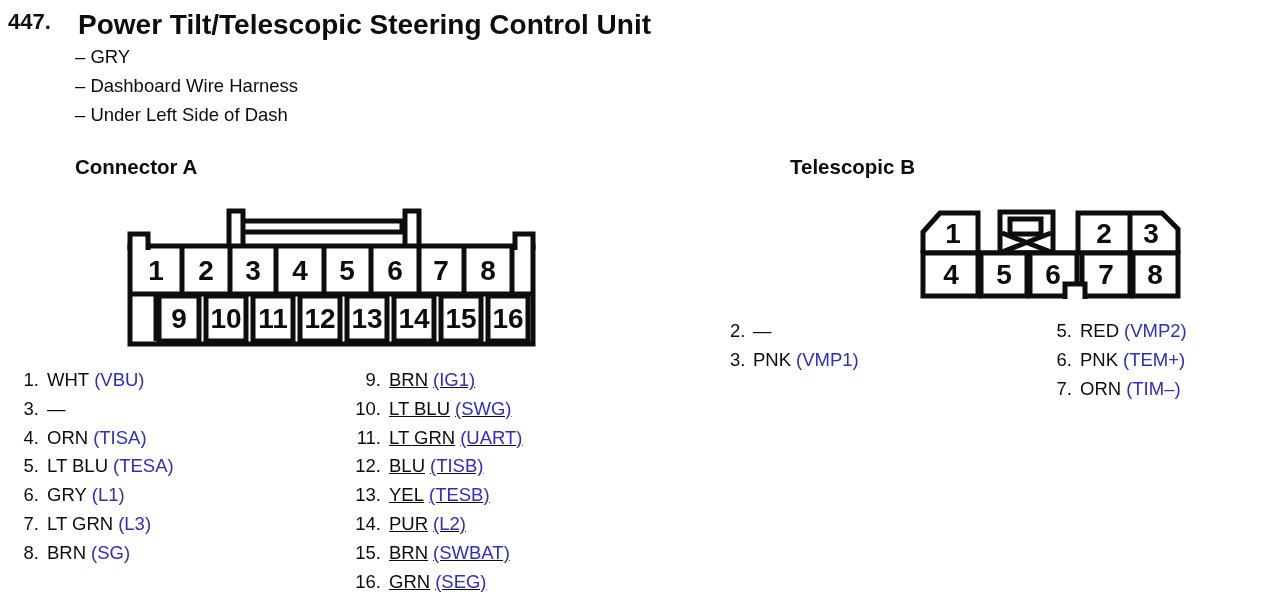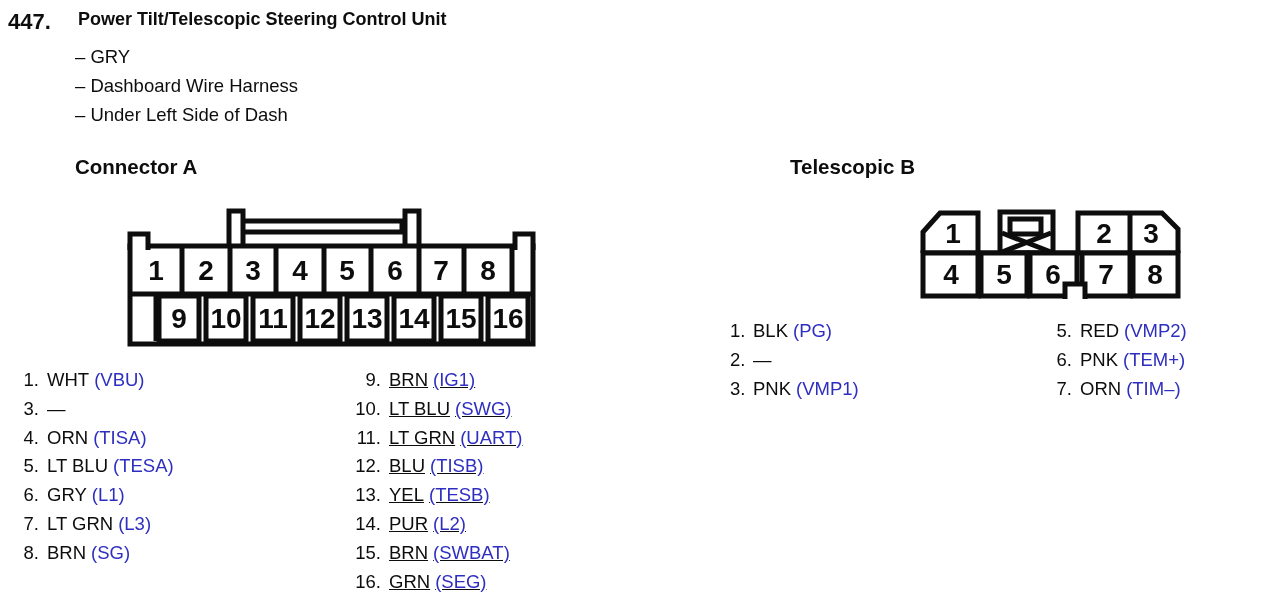--- a/index.html
+++ b/index.html
@@ -4,21 +4,21 @@
 <style>
   :root { --ink:#0d0d0d; --signal-blue:#2e2ec0; }
   html,body { margin:0; padding:0; }
   body {
     width:1262px; height:606px; position:relative; overflow:hidden;
     background:#ffffff; color:var(--ink);
     font-family:"Liberation Sans", sans-serif;
   }
   .abs { position:absolute; }
   .hdr-num  { left:8px; top:9px; font-size:22px; font-weight:bold; }
-  .hdr-title{ left:78px; top:9px; font-size:18px; font-weight:bold; }
+  .hdr-title{ left:78px; top:9px; font-size:28px; font-weight:bold; }
   .details  { left:75px; top:42px; font-size:18.5px; line-height:29px; }
   .conn-head{ font-size:20.5px; font-weight:bold;text-align:center; }
   .conn-head.a { left:75px;  top:155px; }
   .conn-head.b { left:790px; top:155px; }
   .diag.a { left:127px; top:207px; }
   .diag.b { left:920px; top:207px; }
   .diag path, .diag rect, .diag line { stroke:var(--ink); stroke-width:5; fill:none; }
   .diag .f { fill:#ffffff; }
   .diag text {
     font-family:"Liberation Sans", sans-serif; font-weight:bold; font-size:28px;
@@ -147,21 +147,20 @@
   <div class="row"><span class="num">10.</span><span class="wcolor">LT BLU</span><span class="wsignal">(SWG)</span></div>
   <div class="row"><span class="num">11.</span><span class="wcolor">LT GRN</span><span class="wsignal">(UART)</span></div>
   <div class="row"><span class="num">12.</span><span class="wcolor">BLU</span><span class="wsignal">(TISB)</span></div>
   <div class="row"><span class="num">13.</span><span class="wcolor">YEL</span><span class="wsignal">(TESB)</span></div>
   <div class="row"><span class="num">14.</span><span class="wcolor">PUR</span><span class="wsignal">(L2)</span></div>
   <div class="row"><span class="num">15.</span><span class="wcolor">BRN</span><span class="wsignal">(SWBAT)</span></div>
   <div class="row"><span class="num">16.</span><span class="wcolor">GRN</span><span class="wsignal">(SEG)</span></div>
 </div>
 
 <div class="abs pinlist lb lb1">
-  <div class="row"><span class="num">1.</span><span class="wcolor">BLK</span><span class="wsignal">(PG)</span></div>
   <div class="row"><span class="num">2.</span><span class="wcolor">—</span><span class="wsignal"></span></div>
   <div class="row"><span class="num">3.</span><span class="wcolor">PNK</span><span class="wsignal">(VMP1)</span></div>
 </div>
 
 <div class="abs pinlist lb lb2">
   <div class="row"><span class="num">5.</span><span class="wcolor">RED</span><span class="wsignal">(VMP2)</span></div>
   <div class="row"><span class="num">6.</span><span class="wcolor">PNK</span><span class="wsignal">(TEM+)</span></div>
   <div class="row"><span class="num">7.</span><span class="wcolor">ORN</span><span class="wsignal">(TIM–)</span></div>
 </div>
 

